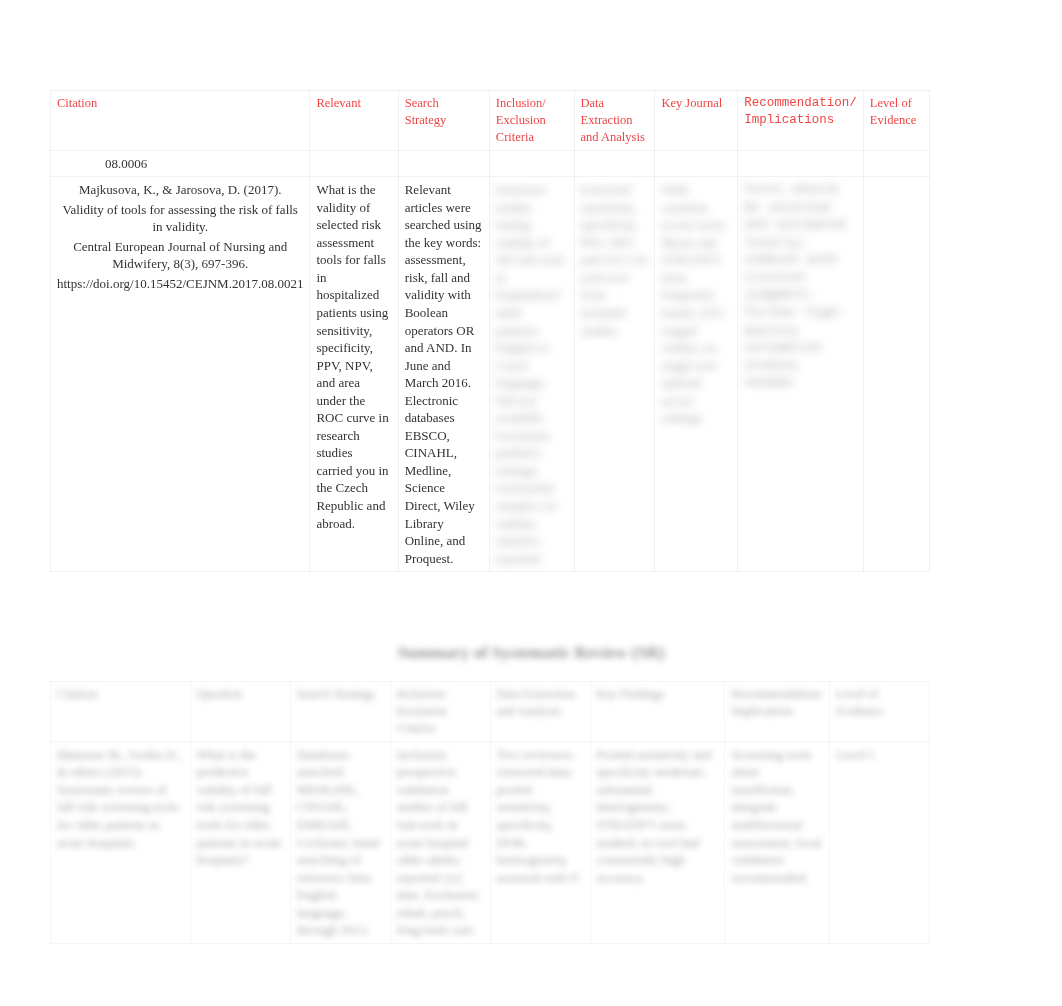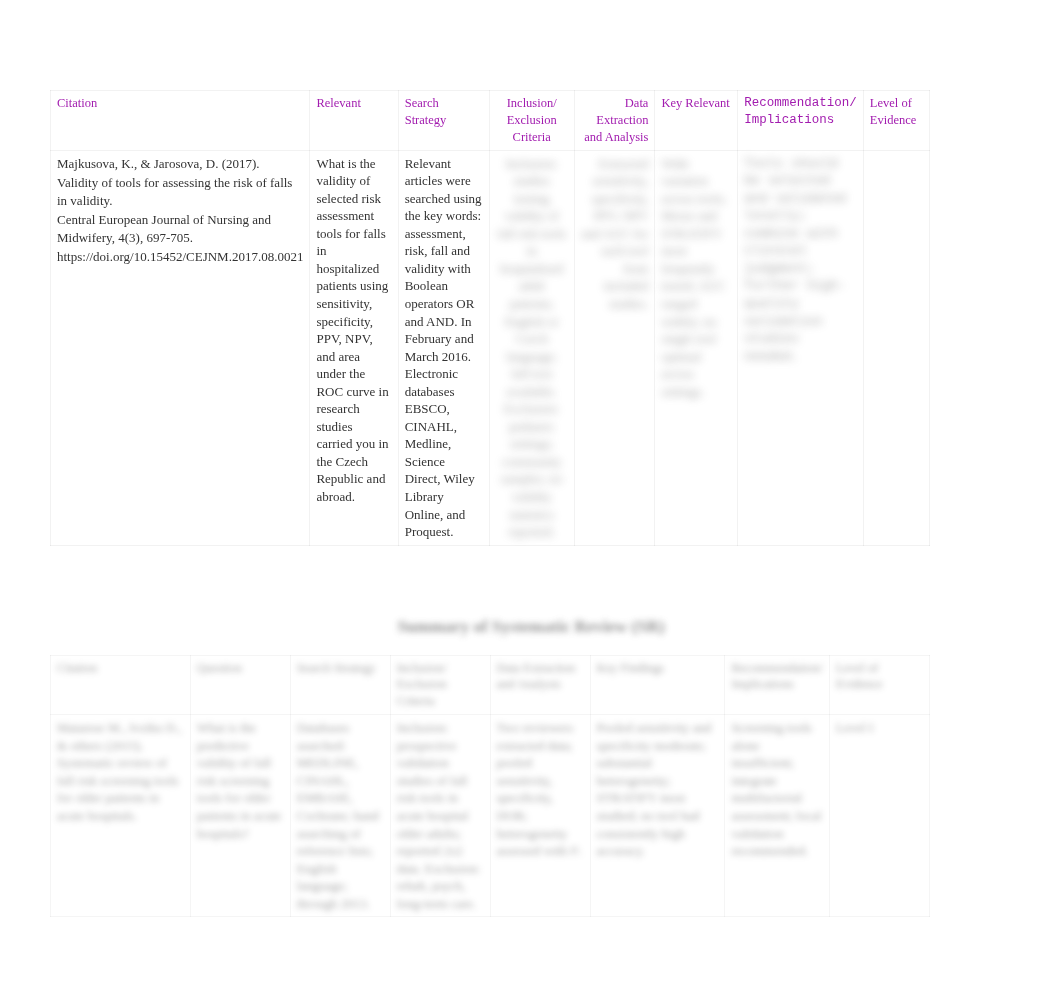--- a/index.html
+++ b/index.html
@@ -20,34 +20,34 @@
     margin-bottom: 30px;
   }
   th, td {
     border: 1px solid rgba(0,0,0,0.05);
     padding: 4px 6px;
     vertical-align: top;
     text-align: left;
     font-weight: normal;
   }
   th {
-    color: #a21caf;
+    color: #ef4444;
     font-size: 12.5px;
   }
   .col-citation { width: 125px; }
   .col-question { width: 118px; }
   .col-search { width: 132px; font-family: Liberation Serif, serif; }
-  .col-inclusion { width: 106px; text-align: center; }
-  .col-data { width: 108px; text-align: right; }
+  .col-inclusion { width: 106px; }
+  .col-data { width: 108px; }
   .col-findings { width: 106px; }
   .col-rec { width: 106px; font-family: Liberation Mono, monospace; }
   .col-level { width: 82px; }
   .indent-number { padding-left: 48px; }
 
-  .cite-block p { margin-bottom: 2px; }
+  .cite-block p { margin-bottom: 2px; text-align: center; }
 
   .blur-strong { filter: blur(4px); color: #777; opacity: 0.65; }
 
   .section-title {
     text-align: center;
     font-size: 17px;
     font-weight: bold;
     color: #666;
     filter: blur(3px);
     margin: 70px 0 16px 0;
@@ -76,35 +76,47 @@
 <div class="page-area">
 
   <table>
     <thead>
       <tr>
         <th class="col-citation">Citation</th>
         <th class="col-question">Relevant</th>
         <th class="col-search">Search Strategy</th>
         <th class="col-inclusion">Inclusion/ Exclusion Criteria</th>
         <th class="col-data">Data Extraction and Analysis</th>
-        <th class="col-findings">Key Relevant</th>
+        <th class="col-findings">Key Journal</th>
         <th class="col-rec">Recommendation/ Implications</th>
         <th class="col-level">Level of Evidence</th>
       </tr>
     </thead>
     <tbody>
       <tr>
+        <td class="col-citation">
+          <div class="indent-number">08.0006</div>
+        </td>
+        <td></td>
+          <td></td>
+          <td></td>
+          <td></td>
+          <td></td>
+          <td></td>
+          <td></td>
+      </tr>
+      <tr>
         <td class="col-citation cite-block">
           <p>Majkusova, K., &amp; Jarosova, D. (2017).</p>
           <p>Validity of tools for assessing the risk of falls in validity.</p>
-          <p>Central European Journal of Nursing and Midwifery, 4(3), 697-705.</p>
+          <p>Central European Journal of Nursing and Midwifery, 8(3), 697-396.</p>
           <p>https://doi.org/10.15452/CEJNM.2017.08.0021</p>
         </td>
         <td class="col-question">What is the validity of selected risk assessment tools for falls in hospitalized patients using sensitivity, specificity, PPV, NPV, and area under the ROC curve in research studies carried you in the Czech Republic and abroad.</td>
-        <td class="col-search">Relevant articles were searched using the key words: assessment, risk, fall and validity with Boolean operators OR and AND. In February and March 2016. Electronic databases EBSCO, CINAHL, Medline, Science Direct, Wiley Library Online, and Proquest.</td>
+        <td class="col-search">Relevant articles were searched using the key words: assessment, risk, fall and validity with Boolean operators OR and AND. In June and March 2016. Electronic databases EBSCO, CINAHL, Medline, Science Direct, Wiley Library Online, and Proquest.</td>
         <td class="col-inclusion blur-strong">Inclusion: studies testing validity of fall risk tools in hospitalized adult patients; English or Czech language; full text available. Exclusion: pediatric settings; community samples; no validity statistics reported.</td>
         <td class="col-data blur-strong">Extracted sensitivity, specificity, PPV, NPV and AUC for each tool from included studies.</td>
         <td class="col-findings blur-strong">Wide variation across tools; Morse and STRATIFY most frequently tested; AUC ranged widely; no single tool optimal across settings.</td>
         <td class="col-rec blur-strong">Tools should be selected and validated locally; combine with clinical judgment; further high-quality validation studies needed.</td>
         <td class="col-level blur-strong"></td>
       </tr>
     </tbody>
   </table>
 
   <div class="section-title">Summary of Systematic Review (SR)</div>

